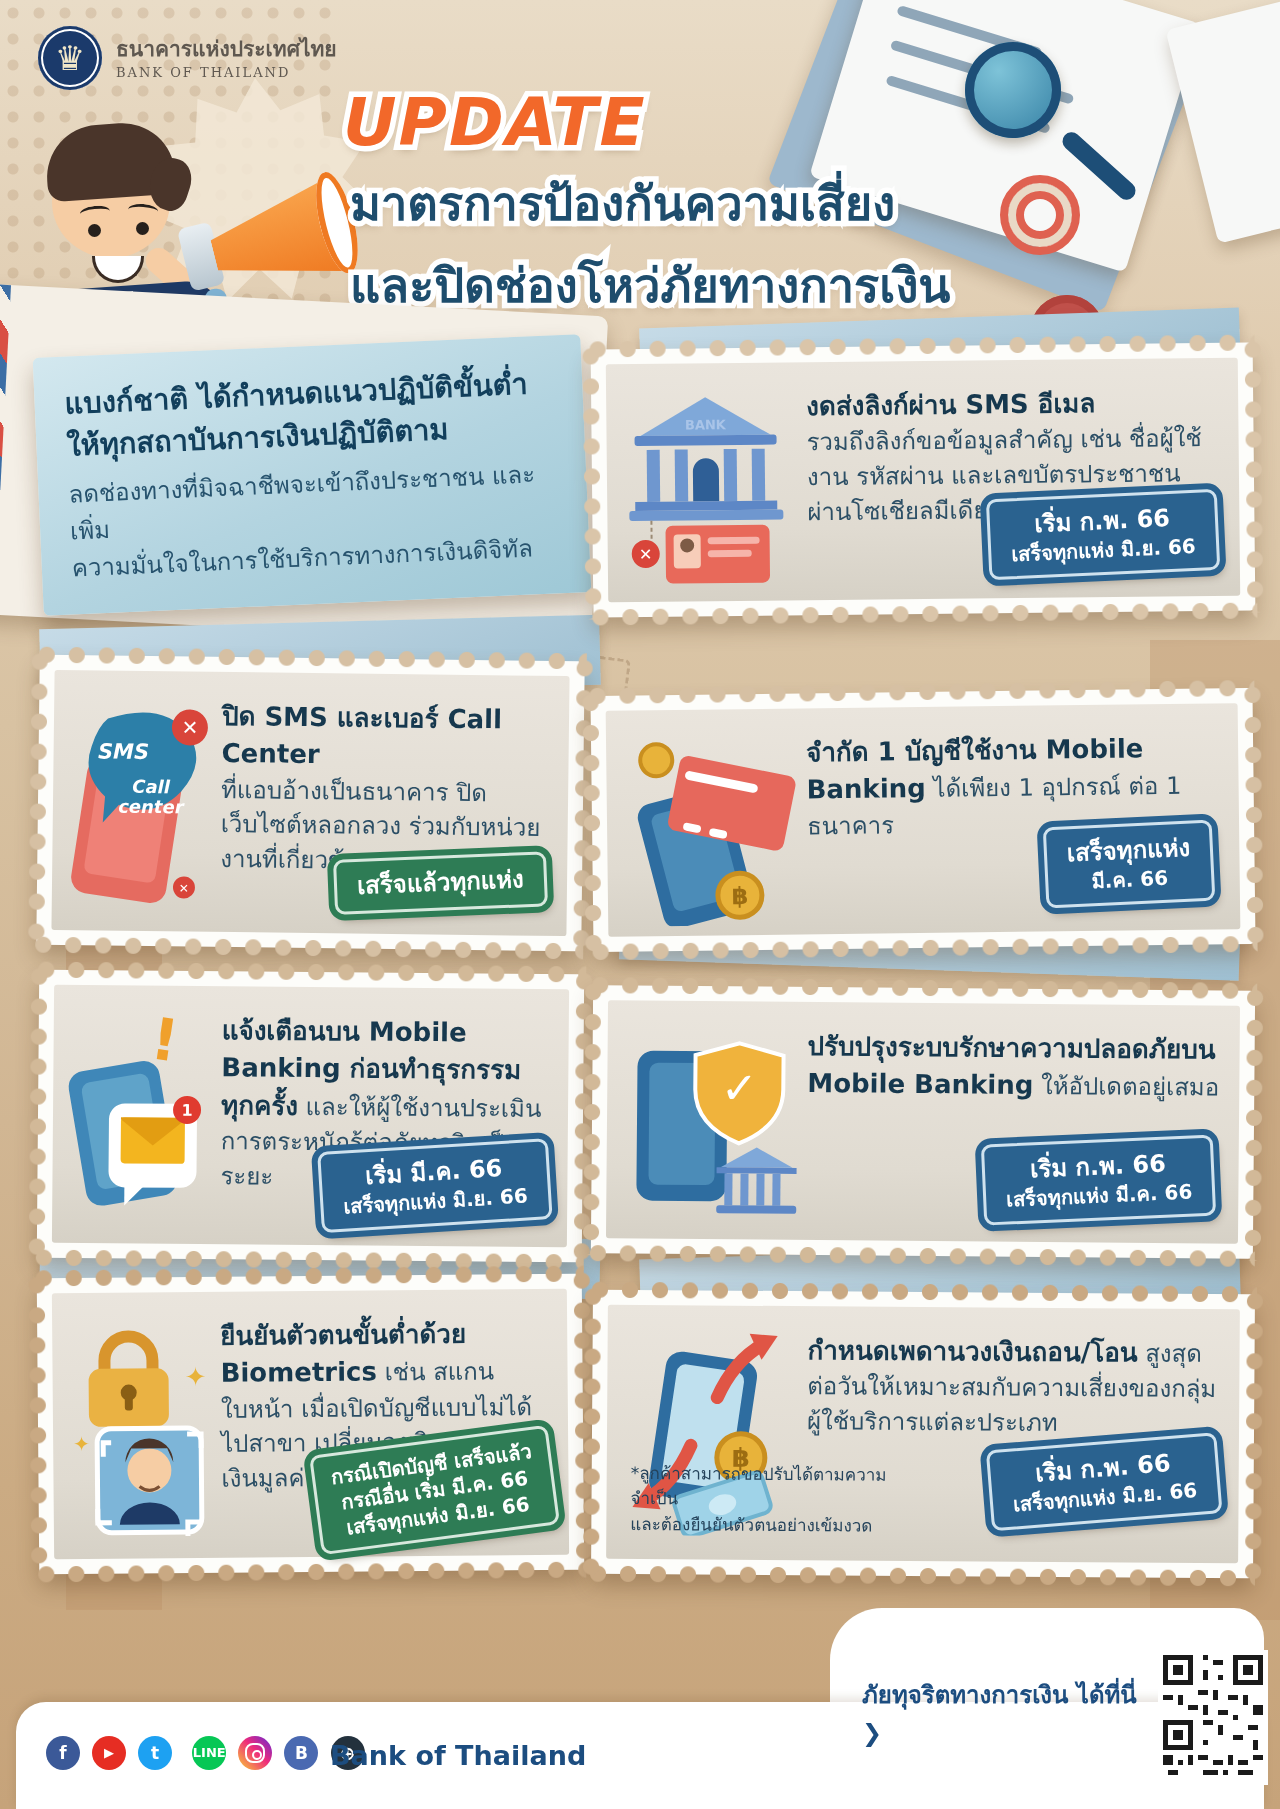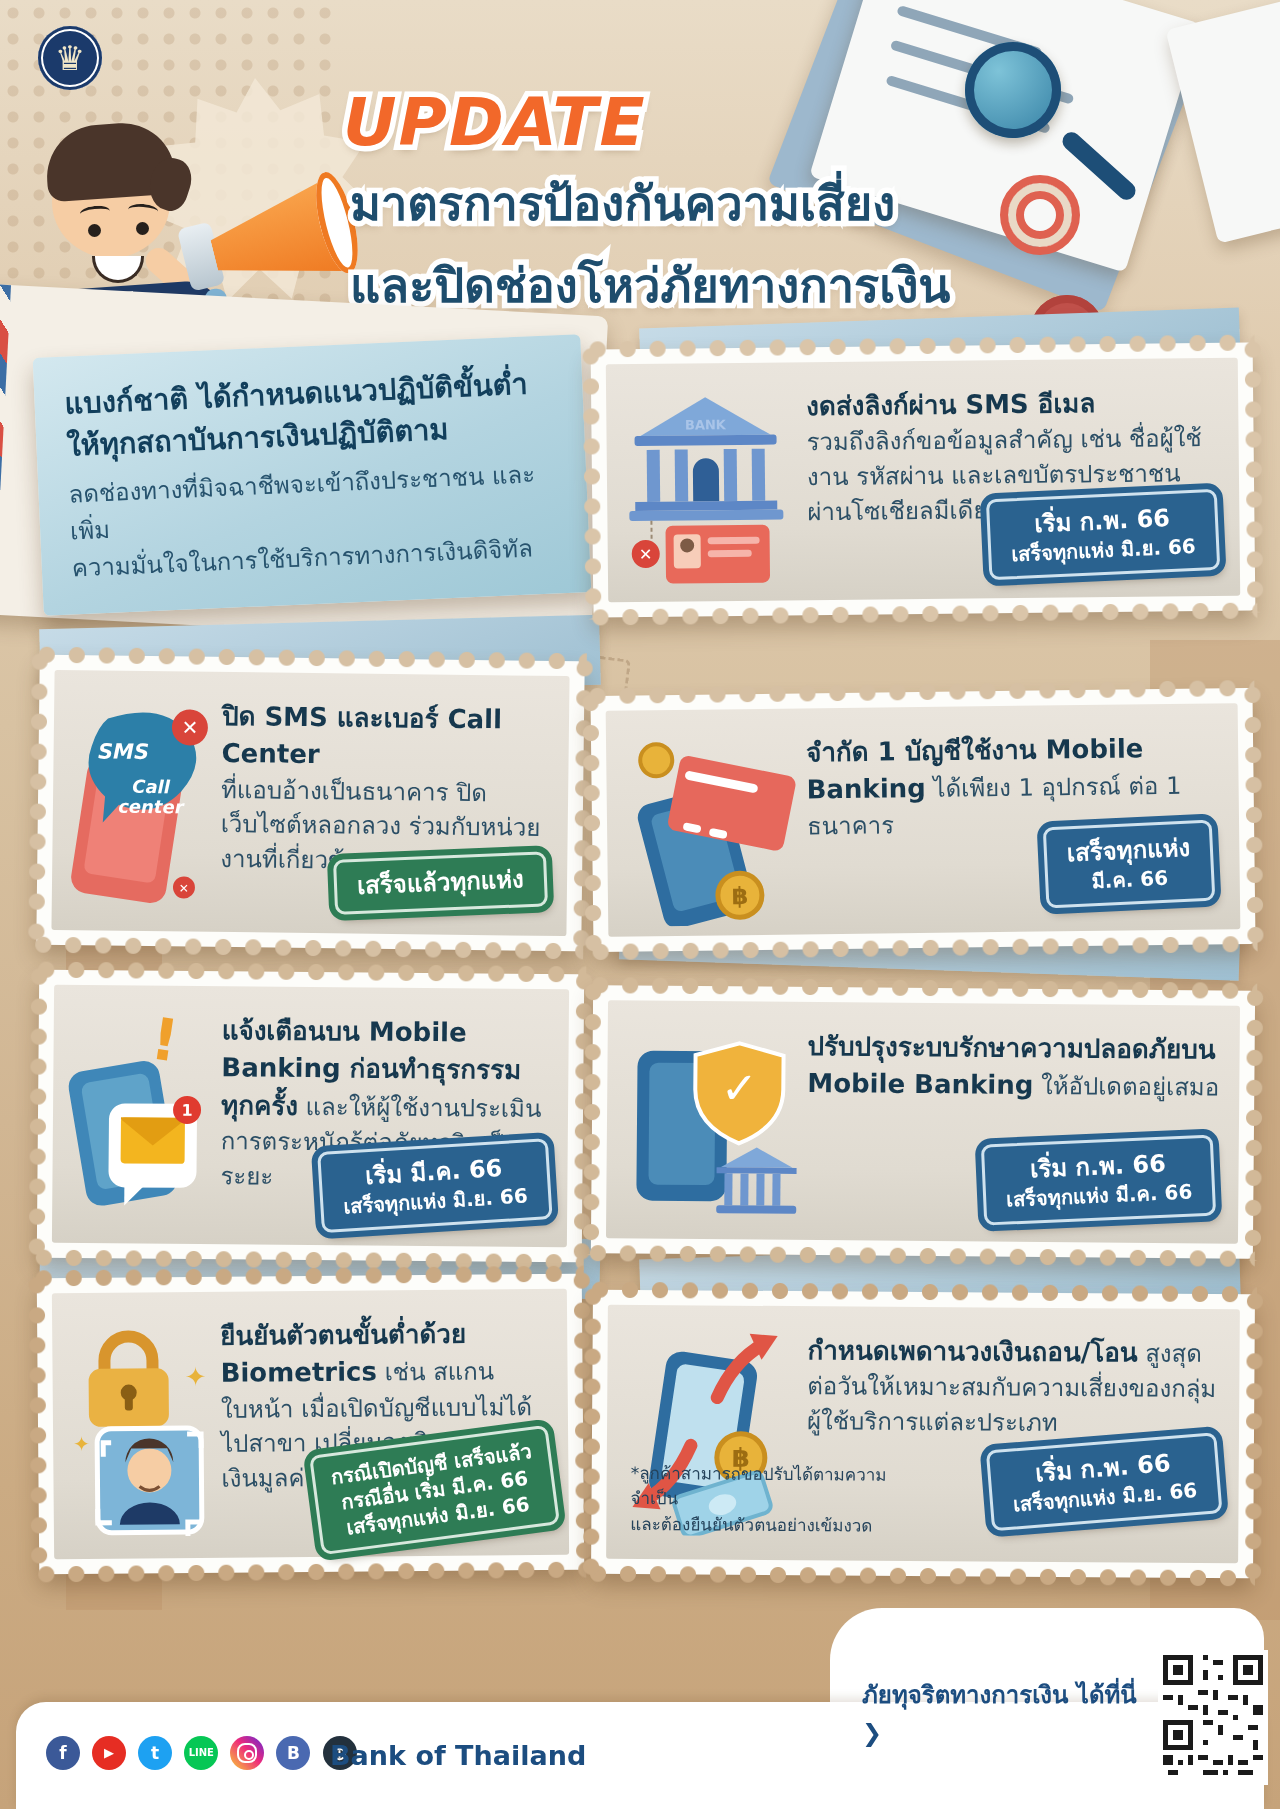--- a/index.html
+++ b/index.html
@@ -70,21 +70,21 @@
   .bl2{font-size:20px;font-weight:600;line-height:1.3;}
   .footnote{position:absolute;font-size:17px;color:#24425a;line-height:1.5;}
   .icon-wrap{position:absolute;left:14px;top:24px;}
   
   .foot-bar{position:absolute;left:16px;right:16px;top:1702px;bottom:0;background:#ffffff;border-radius:30px 30px 0 0;box-shadow:0 -4px 10px rgba(90,60,25,.15);}
   .foot-bubble{position:absolute;left:830px;right:16px;top:1608px;bottom:0;background:#ffffff;border-radius:52px 30px 0 0;}
   .soc{display:inline-block;width:34px;height:34px;border-radius:50%;color:#fff;text-align:center;line-height:34px;font-size:17px;font-weight:700;margin-right:7px;vertical-align:middle;}
   .brand{font-size:27px;font-weight:800;color:#1c4d80;}
   .qr-txt{font-size:24px;font-weight:800;color:#1c4d80;line-height:1.6;}
   .fb{background:#3b5998;} .yt{background:#e62d23;font-size:13px;} .tw{background:#1da1f2;}
-  .ln{background:#06c755;font-size:10px;letter-spacing:0;} .bd{background:#4a69b1;}
+  .ln{background:#06c755;font-size:13px;letter-spacing:0;margin-left:8px;} .bd{background:#4a69b1;}
   .ig{background:linear-gradient(45deg,#f9ce34,#ee2a7b 55%,#6228d7);position:relative;}
   .ig::before{content:"";position:absolute;inset:7px;border:2.5px solid #fff;border-radius:8px;}
   .ig::after{content:"";position:absolute;left:14px;top:14px;width:6px;height:6px;border:2.5px solid #fff;border-radius:50%;}
   .gl{background:#23313d;font-size:19px;}
 </style>
 </head>
 <body>
 
 <div id="poster">
 
@@ -101,20 +101,24 @@
     <div class="paper-line" style="left:46px;top:140px;width:170px;"></div>
   </div>
   <div class="abs paper" style="left:1190px;top:10px;width:140px;height:220px;transform:rotate(-14deg);"></div>
   <div class="abs mag-handle" style="left:1090px;top:120px;transform:rotate(-48deg);"></div>
   <div class="abs mag-glass" style="left:965px;top:42px;"></div>
   <div class="abs target" style="left:1000px;top:175px;"></div>
   <div class="abs wax" style="left:1030px;top:295px;"></div>
 
   <div class="abs" style="left:38px;top:26px;">
     <div class="logo-circle">♛</div>
+  </div>
+  <div class="abs" style="left:116px;top:32px;">
+    <div class="logo-th">ธนาคารแห่งประเทศไทย</div>
+    <div class="logo-en">BANK OF THAILAND</div>
   </div>
 
   <div class="abs" style="left:0;top:88px;width:360px;height:280px;">
     <div class="abs burst" style="left:140px;top:-10px;"></div>
     <div class="abs head" style="left:52px;top:58px;"></div>
     <div class="abs hair" style="left:46px;top:36px;transform:rotate(-4deg);"></div>
     <div class="abs tuft" style="left:150px;top:70px;transform:rotate(18deg);"></div>
     <div class="abs brow" style="left:80px;top:118px;transform:rotate(-6deg);"></div>
     <div class="abs brow" style="left:128px;top:116px;transform:rotate(4deg);"></div>
     <div class="abs eye" style="left:88px;top:136px;"></div>

